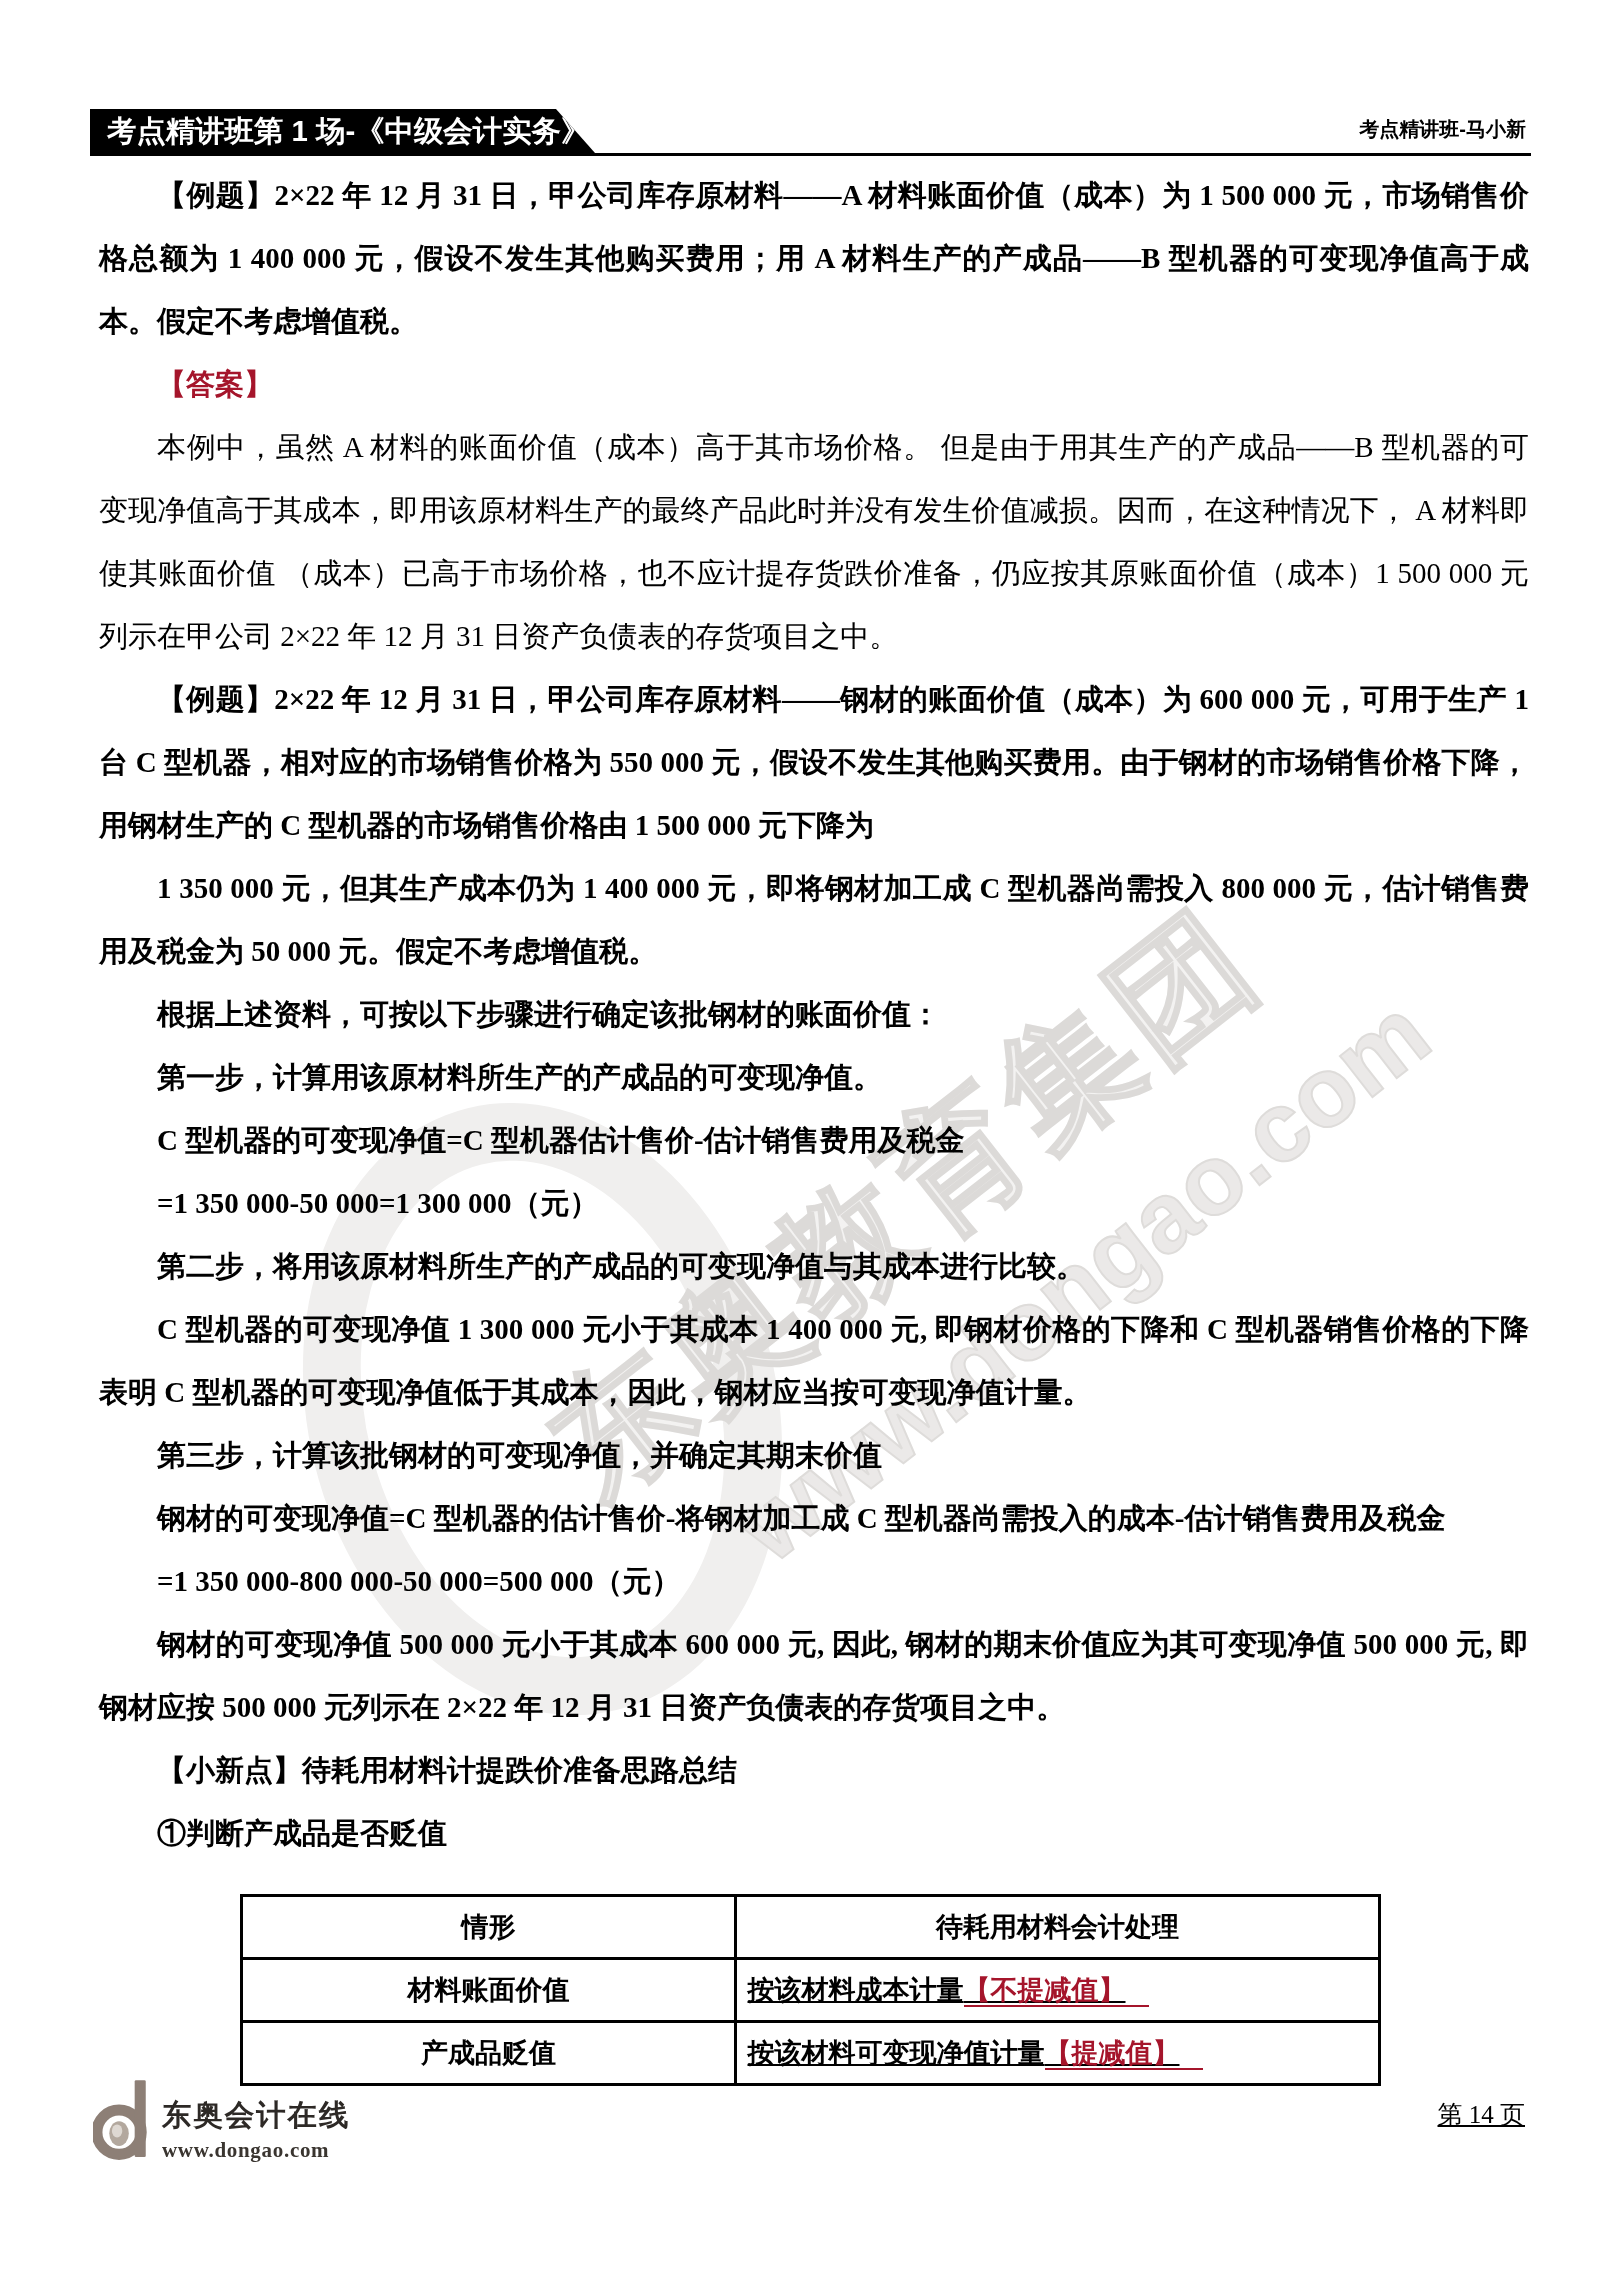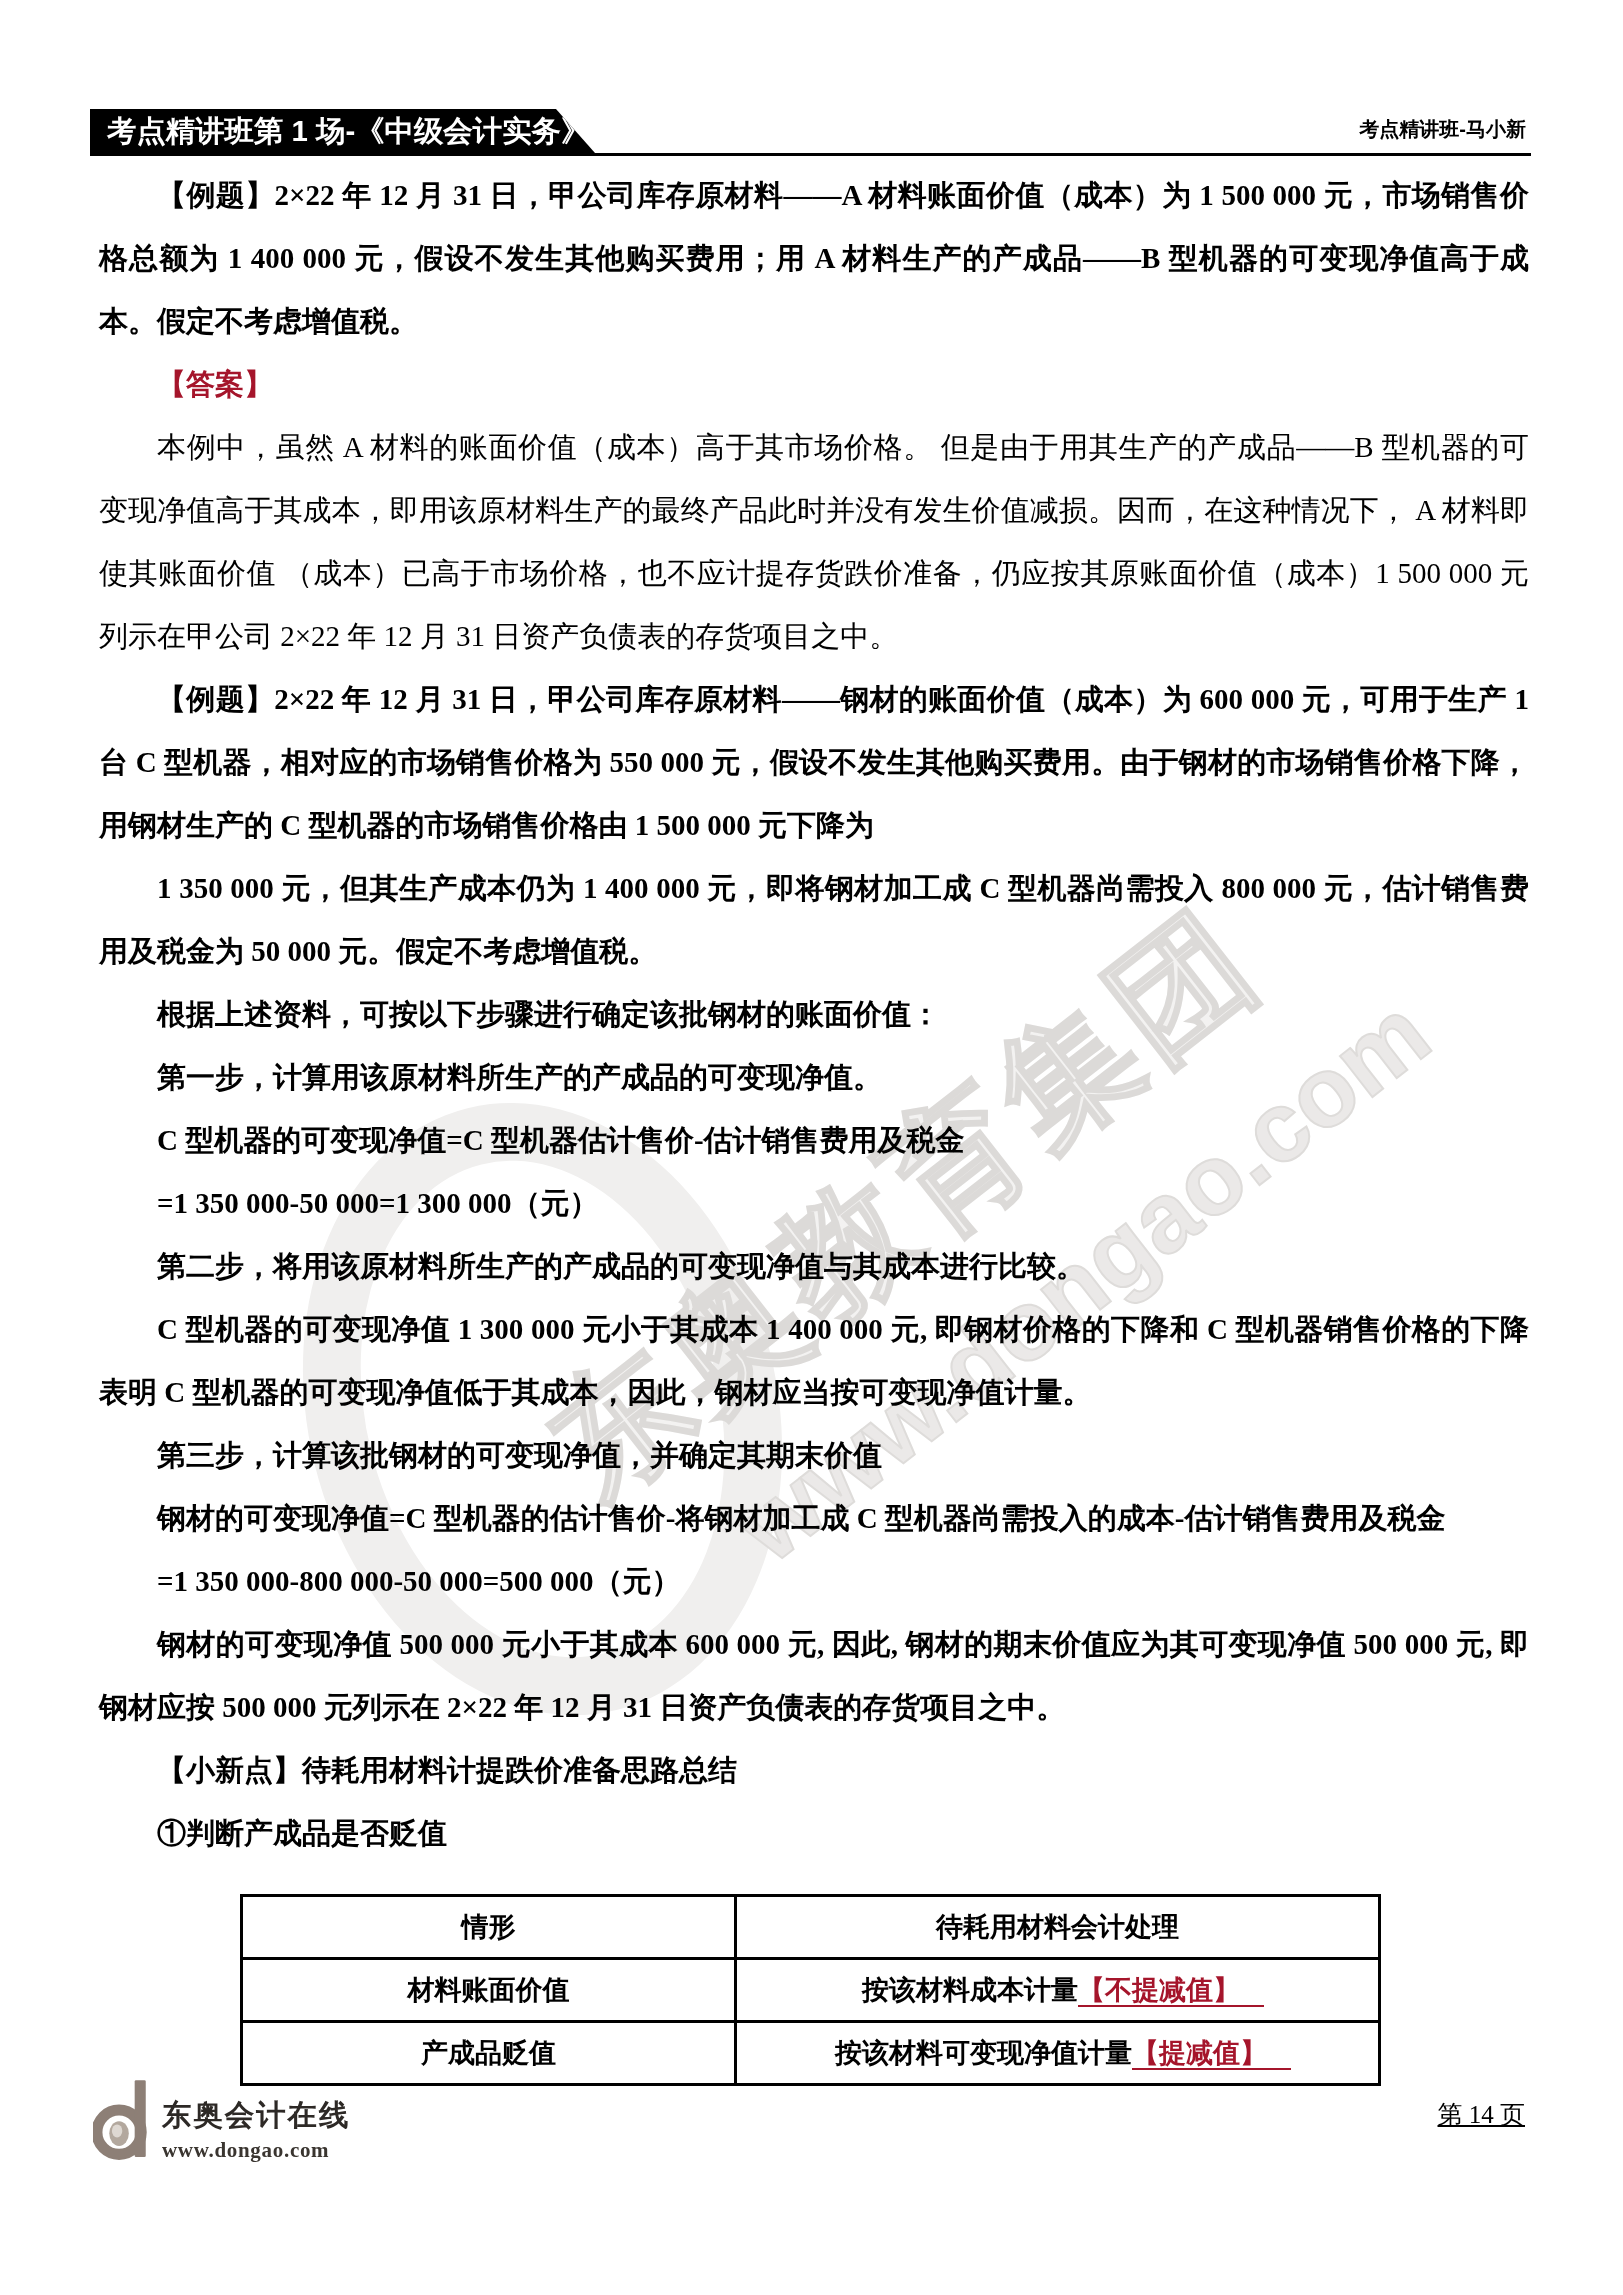--- a/index.html
+++ b/index.html
@@ -63,21 +63,21 @@
     border-collapse:collapse;
     margin:29px 8px 0 141px;
     width:1141px;
     font-weight:bold;font-size:27px;line-height:34px;
     text-align:center;
   }
   .tbl th,.tbl td{
     border:3.3px solid #000;height:60px;vertical-align:middle;padding:0;
   }
   .tbl .c1{width:491px;text-align:center;}
-  .tbl .c2{text-align:center;padding-left:10.5px;}
+  .tbl .c2{text-align:left;padding-left:10.5px;text-decoration:underline;}
   .red-u{
     color:#a5152b;
     border-bottom:2.6px solid #a5152b;
     padding-right:23.6px;
   }
   
   .footer{position:absolute;inset:0;z-index:2;}
   .logo-wrap{position:absolute;left:93px;top:2080px;display:flex;}
   .logo-text{margin-left:13px;font-family:Liberation Serif, serif;}
   .brand-name{

